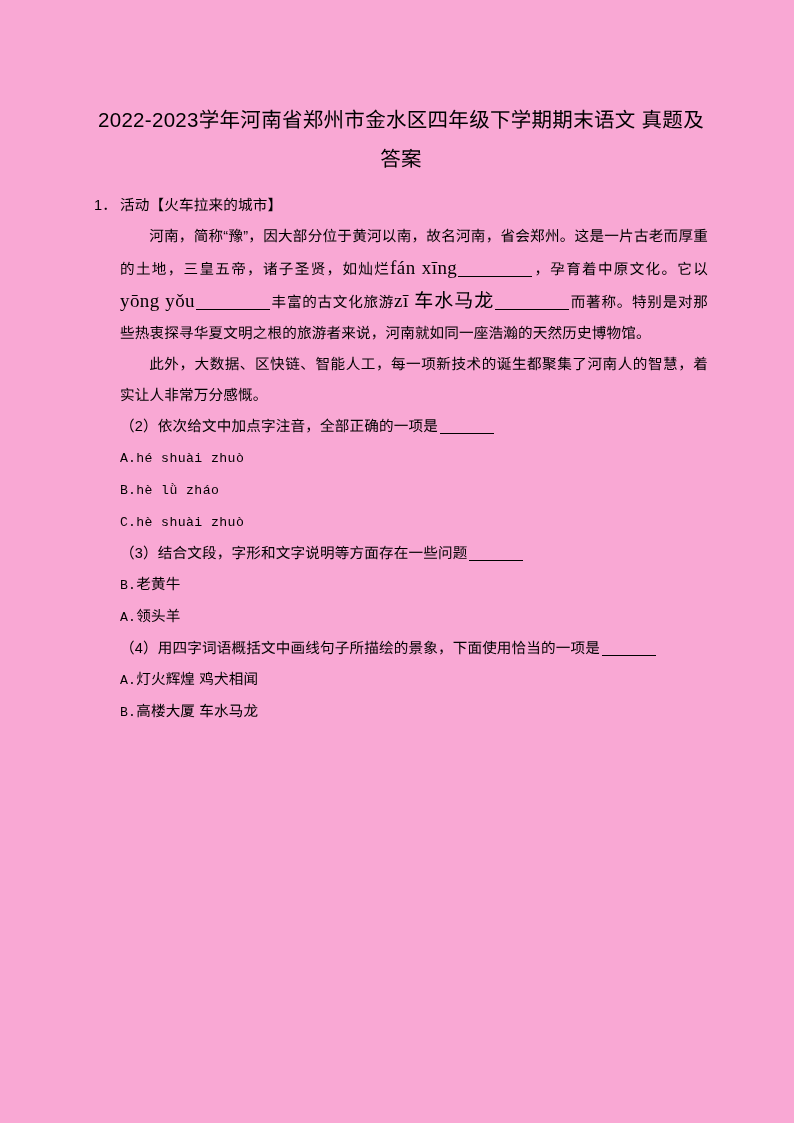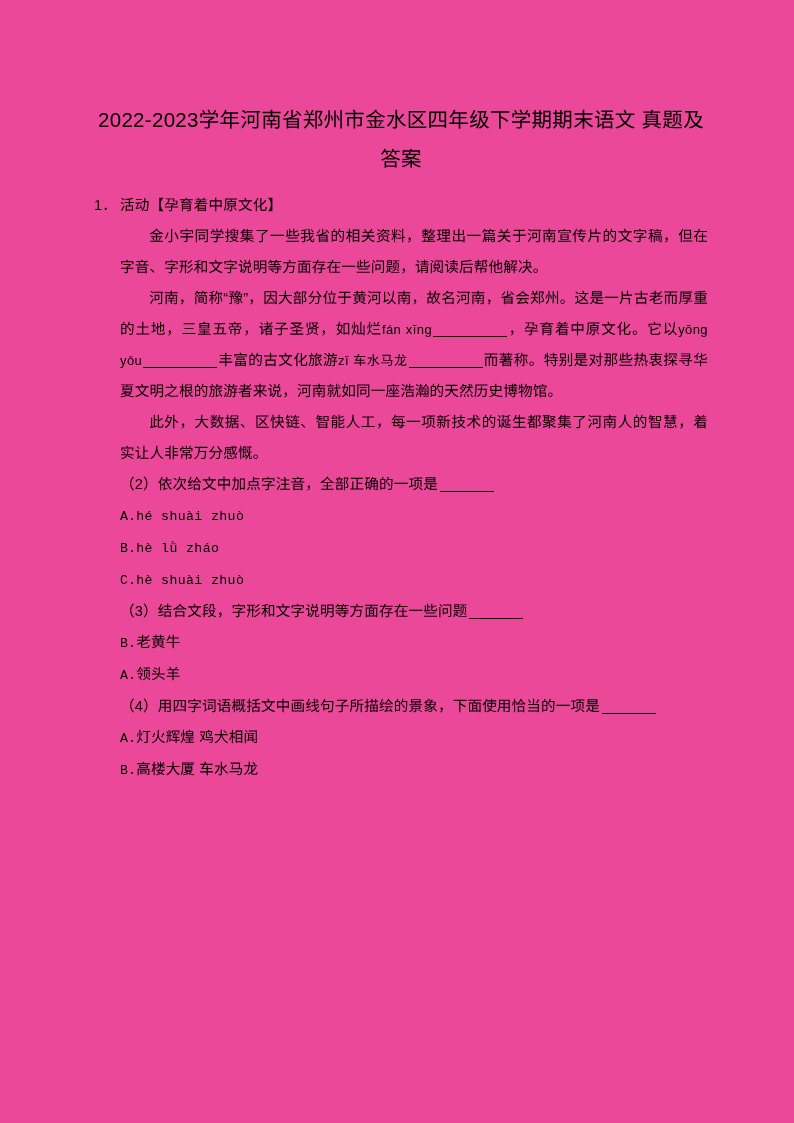--- a/index.html
+++ b/index.html
@@ -14,21 +14,21 @@
     font-family: "Liberation Sans", "DejaVu Sans", sans-serif;
     color: #000000;
     -webkit-font-smoothing: antialiased;
   }
   .page {
     position: relative;
     width: 794px;
     height: 1123px;
     box-sizing: border-box;
     padding: 100px 86px 0 94px;
-    background: #ec4899;
+    background: #f9a8d4;
     overflow: hidden;
   }
 
   
   .doc-title {
     font-size: 20.5px;
     line-height: 39px;
     text-align: center;
     font-weight: 400;
     letter-spacing: 0.3px;
@@ -69,22 +69,22 @@
     line-height: 31px;
     text-align: justify;
     text-justify: inter-ideograph;
     text-indent: 2em;
     padding-left: 26px;
     letter-spacing: 0.15px;
   }
 
   
   .pinyin {
-    font-family: Liberation Sans, sans-serif;
-    font-size: 13px;
+    font-family: Liberation Serif, serif;
+    font-size: 19px;
     letter-spacing: 0.4px;
   }
   .blank {
     display: inline-block;
     width: 74px;
     border-bottom: 1.3px solid #000;
     margin: 0 1px;
     vertical-align: -3px;
   }
   .blank-sm {
@@ -133,23 +133,22 @@
     <span>2022-2023学年河南省郑州市金水区四年级下学期期末语文</span>
     <span>真题及答案</span>
   </h1>
 
   <div class="question">
 
     <div class="q-stem">
       <span class="q-num">1．</span>
     </div>
 
-    <div class="activity-head">活动【孕育着中原文化】</div>
+    <div class="activity-head">活动【火车拉来的城市】</div>
 
-    <div class="para">金小宇同学搜集了一些我省的相关资料，整理出一篇关于河南宣传片的文字稿，但在字音、字形和文字说明等方面存在一些问题，请阅读后帮他解决。</div>
 
     <div class="para">
       <span>河南，简称“豫”，因大部分位于黄河以南，故名河南，省会郑州。这是一片古老而厚重的土地，三皇五帝，诸子圣贤，如灿烂</span><span class="pinyin">fán xīng</span><span class="blank"></span><span>，孕育着中原文化。它以</span><span class="pinyin">yōng yǒu</span><span class="blank"></span><span>丰富的古文化旅游</span><span class="pinyin">zī 车水马龙</span><span class="blank"></span><span>而著称。特别是对那些热衷探寻华夏文明之根的旅游者来说，河南就如同一座浩瀚的天然历史博物馆。</span>
     </div>
 
 
     <div class="para">此外，大数据、区快链、智能人工，每一项新技术的诞生都聚集了河南人的智慧，着实让人非常万分感慨。</div>
 
 
     <div class="subq">

